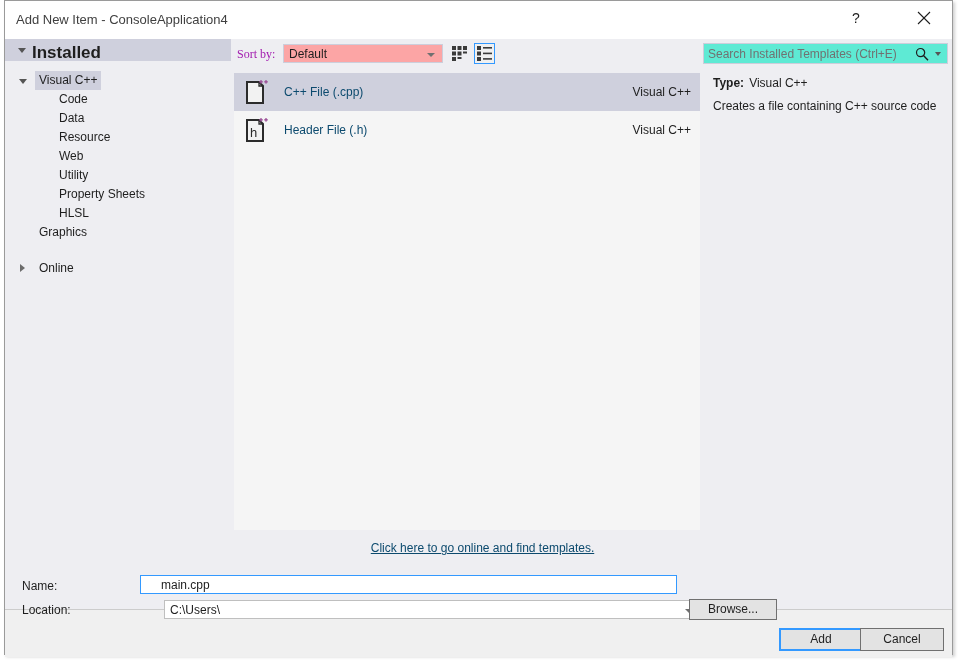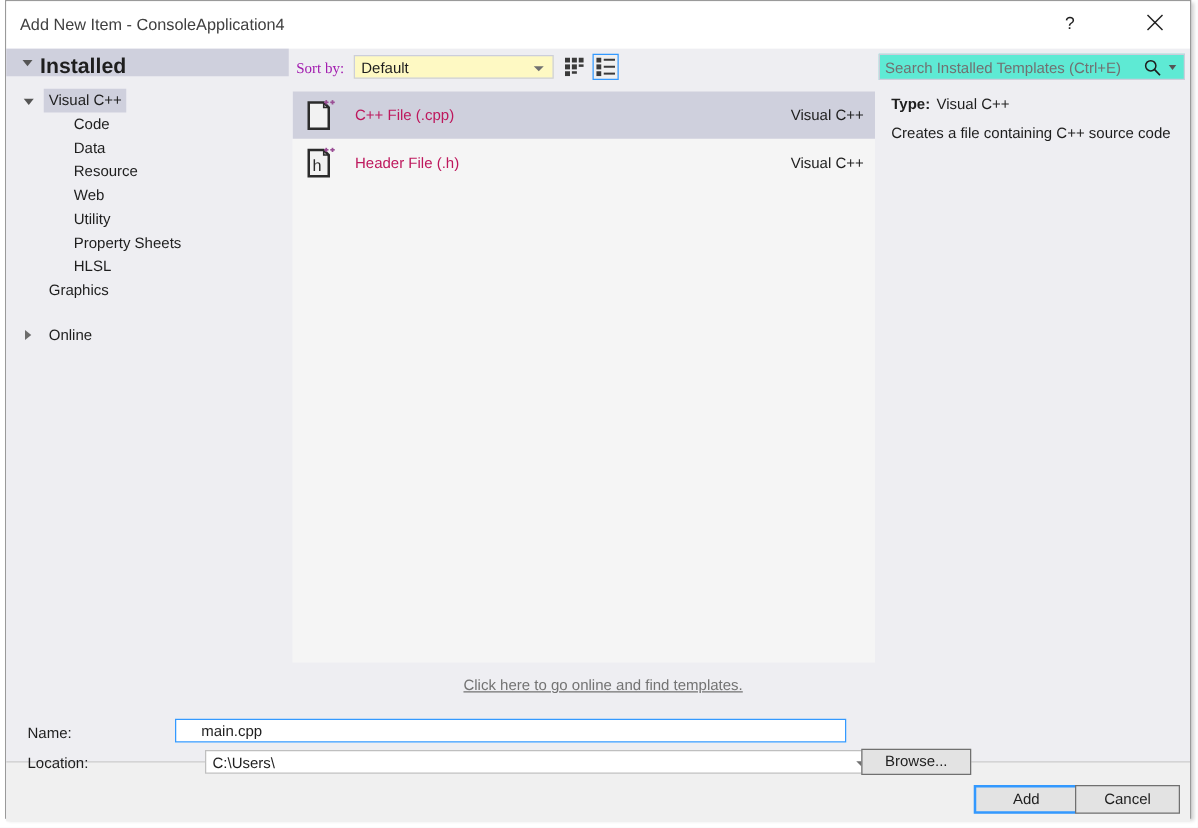--- a/index.html
+++ b/index.html
@@ -161,21 +161,21 @@
     left: 6px; top: 8px;
     font-size: 12px;
     color: #a21caf;
     font-family: Liberation Serif, serif;
   }
   #sortby-select {
     position: absolute;
     left: 52px; top: 5px;
     width: 160px;
     height: 19px;
-    background: #fef9c3;
+    background: #fca5a5;
     border: 1px solid #cccedb;
     box-sizing: border-box;
   }
   #sortby-select .val {
     position: absolute;
     left: 5px; top: 2px;
     font-size: 12px;
     color: #1e1e1e;
   }
   .combo-arrow {
@@ -217,37 +217,37 @@
   .tpl-row.selected { background: #cfd0dd; }
   .tpl-icon {
     position: absolute;
     left: 11px; top: 7px;
     width: 24px; height: 25px;
   }
   .tpl-name {
     position: absolute;
     left: 50px; top: 12px;
     font-size: 12px;
-    color: #be185d;
+    color: #0c4a6e;
   }
   .tpl-cat {
     position: absolute;
     right: 9px; top: 12px;
     font-size: 12px;
     color: #1e1e1e;
   }
   #online-link {
     position: absolute;
     left: 0; top: 502px;
     width: 471px;
     text-align: center;
     font-size: 12px;
   }
   #online-link a {
-    color: #737373;
+    color: #0c4a6e;
     margin-left: 32px;
   }
 
   
   #rightpanel {
     position: absolute;
     left: 697px; top: 0;
     width: 252px;
     height: 100%;
   }

